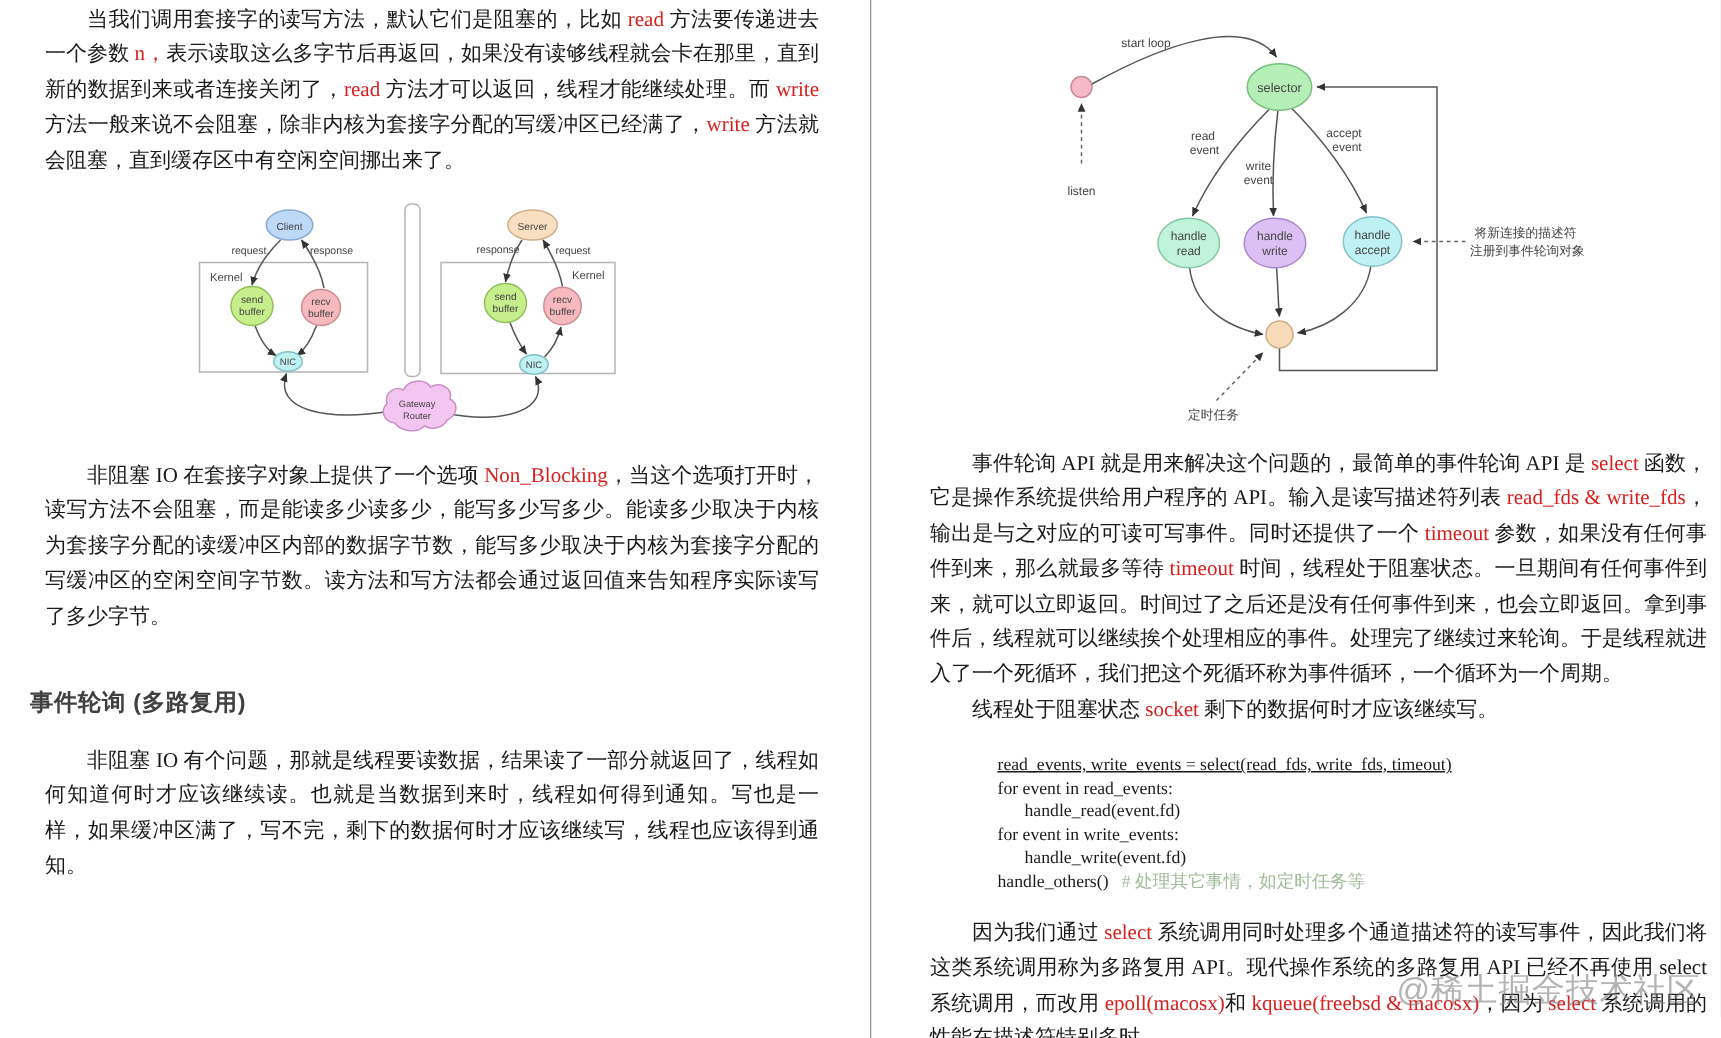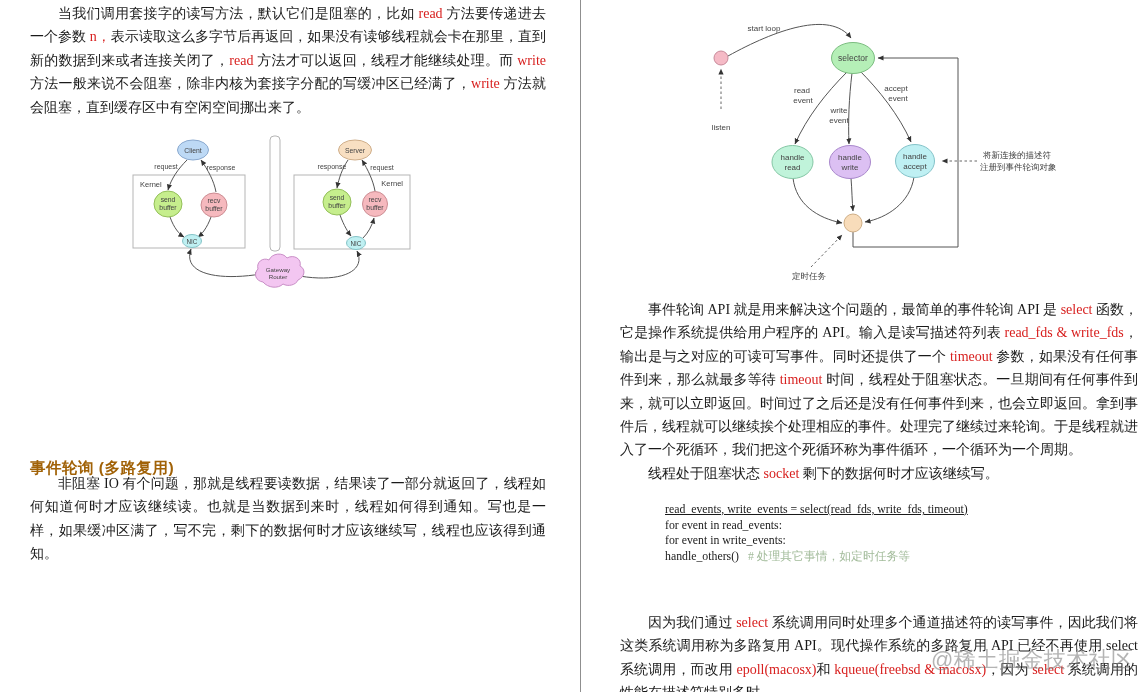--- a/index.html
+++ b/index.html
@@ -11,21 +11,21 @@
   .divider { position:absolute; left:580px; top:0; width:1px; height:692px; background:#8f8f8f; }
 
   .abs { position:absolute; }
   .page-left  .textcol { left:30px; width:516px; }
   .page-right .textcol { left:39px; width:518px; }
 
   .para { margin:0; font-size:14px; line-height:23.4px; text-align:justify; text-indent:2em;
           word-break:break-all; }
   .red { color:#d8201f; }
 
-  .heading { position:absolute; left:30px; margin:0; font-size:15.5px; font-weight:700; color:#a16207;
+  .heading { position:absolute; left:20px; margin:0; font-size:15.5px; font-weight:700; color:#404040;
              font-family:"Liberation Sans","DejaVu Sans",sans-serif; letter-spacing:0.5px; }
 
   .code { position:absolute; left:84px; width:470px; font-size:11.8px; line-height:15.6px; }
   .code-line { white-space:pre; }
   .code-comment { color:#a2bb9a;margin-top:28px; }
 
   .watermark { position:absolute; left:931px; top:645px; font-size:22px; letter-spacing:0.5px;
                color:rgba(125,125,125,0.58); font-family:"Liberation Sans","DejaVu Sans",sans-serif;
                z-index:3; pointer-events:none; }
 
@@ -124,25 +124,26 @@
       <g>
         <path d="M 143,149 C 136,148 133,141 138,136 C 136,129 143,124 149,127 C 152,120 163,119 167,125
                  C 174,121 182,126 180,133 C 186,136 185,144 178,147 C 176,152 168,154 163,151
                  C 158,156 148,155 143,149 Z" fill="#f3c6f1" stroke="#c98fc7"></path>
         <text x="158" y="138.5" font-size="6.2" text-anchor="middle">Gateway</text>
         <text x="158" y="146" font-size="6.2" text-anchor="middle">Router</text>
       </g>
     </svg>
 
     <div class="abs textcol" style="top:306px">
+      <p class="para"><span>非阻塞 IO 在套接字对象上提供了一个选项 </span><span class="red">Non_Blocking</span><span>，当这个选项打开时，读写方法不会阻塞，而是能读多少读多少，能写多少写多少。能读多少取决于内核为套接字分配的读缓冲区内部的数据字节数，能写多少取决于内核为套接字分配的写缓冲区的空闲空间字节数。读方法和写方法都会通过返回值来告知程序实际读写了多少字节。</span></p>
     </div>
 
     <h2 class="heading" style="top:458px">事件轮询 (多路复用)</h2>
 
-    <p class="para abs textcol" style="top:472px"><span>非阻塞 IO 有个问题，那就是线程要读数据，结果读了一部分就返回了，线程如何知道何时才应该继续读。也就是当数据到来时，线程如何得到通知。写也是一样，如果缓冲区满了，写不完，剩下的数据何时才应该继续写，线程也应该得到通知。</span></p>
+    <p class="para abs textcol" style="top:496px"><span>非阻塞 IO 有个问题，那就是线程要读数据，结果读了一部分就返回了，线程如何知道何时才应该继续读。也就是当数据到来时，线程如何得到通知。写也是一样，如果缓冲区满了，写不完，剩下的数据何时才应该继续写，线程也应该得到通知。</span></p>
   </div>
 
   <div class="divider"></div>
 
   <div class="page page-right">
 
     <svg class="diag" style="left:34px; top:5px" width="470" height="290" viewBox="0 0 470 290">
       <defs>
         <marker id="m2" viewBox="0 0 10 10" refX="8.5" refY="5" markerWidth="6.5" markerHeight="6.5" orient="auto-start-reverse">
           <path d="M0,1 L9,5 L0,9 z" fill="#333"></path>
@@ -207,21 +208,23 @@
     </svg>
 
     <div class="abs textcol" style="top:298px">
       <p class="para"><span>事件轮询 API 就是用来解决这个问题的，最简单的事件轮询 API 是 </span><span class="red">select</span><span> 函数，它是操作系统提供给用户程序的 API。输入是读写描述符列表 </span><span class="red">read_fds &amp; write_fds</span><span>，输出是与之对应的可读可写事件。同时还提供了一个 </span><span class="red">timeout</span><span> 参数，如果没有任何事件到来，那么就最多等待 </span><span class="red">timeout</span><span> 时间，线程处于阻塞状态。一旦期间有任何事件到来，就可以立即返回。时间过了之后还是没有任何事件到来，也会立即返回。拿到事件后，线程就可以继续挨个处理相应的事件。处理完了继续过来轮询。于是线程就进入了一个死循环，我们把这个死循环称为事件循环，一个循环为一个周期。</span></p>
       <p class="para"><span>线程处于阻塞状态 </span><span class="red">socket</span><span> 剩下的数据何时才应该继续写。</span></p>
     </div>
 
     <div class="code" style="top:502px">
         <div class="code-line" style="padding-left: 0px; text-decoration: underline;"><span>read_events, write_events = select(read_fds, write_fds, timeout)</span></div>
         <div class="code-line" style="padding-left: 0px;"><span>for event in read_events:</span></div>
+        <div class="code-line" style="padding-left: 18px;"><span>handle_read(event.fd)</span></div>
         <div class="code-line" style="padding-left: 0px;"><span>for event in write_events:</span></div>
+        <div class="code-line" style="padding-left: 18px;"><span>handle_write(event.fd)</span></div>
         <div class="code-line" style="padding-left: 0px;"><span>handle_others()</span><span class="code-comment">   # 处理其它事情，如定时任务等</span></div>
       </div>
 
     <p class="para abs textcol" style="top:611px"><span>因为我们通过 </span><span class="red">select</span><span> 系统调用同时处理多个通道描述符的读写事件，因此我们将这类系统调用称为多路复用 API。现代操作系统的多路复用 API 已经不再使用 select 系统调用，而改用 </span><span class="red">epoll(macosx)</span><span>和 </span><span class="red">kqueue(freebsd &amp; macosx)</span><span>，因为 </span><span class="red">select</span><span> 系统调用的性能在描述符特别多时</span></p>
   </div>
 
   <div class="watermark">@稀土掘金技术社区</div>
 </div>
 
 </body></html>

